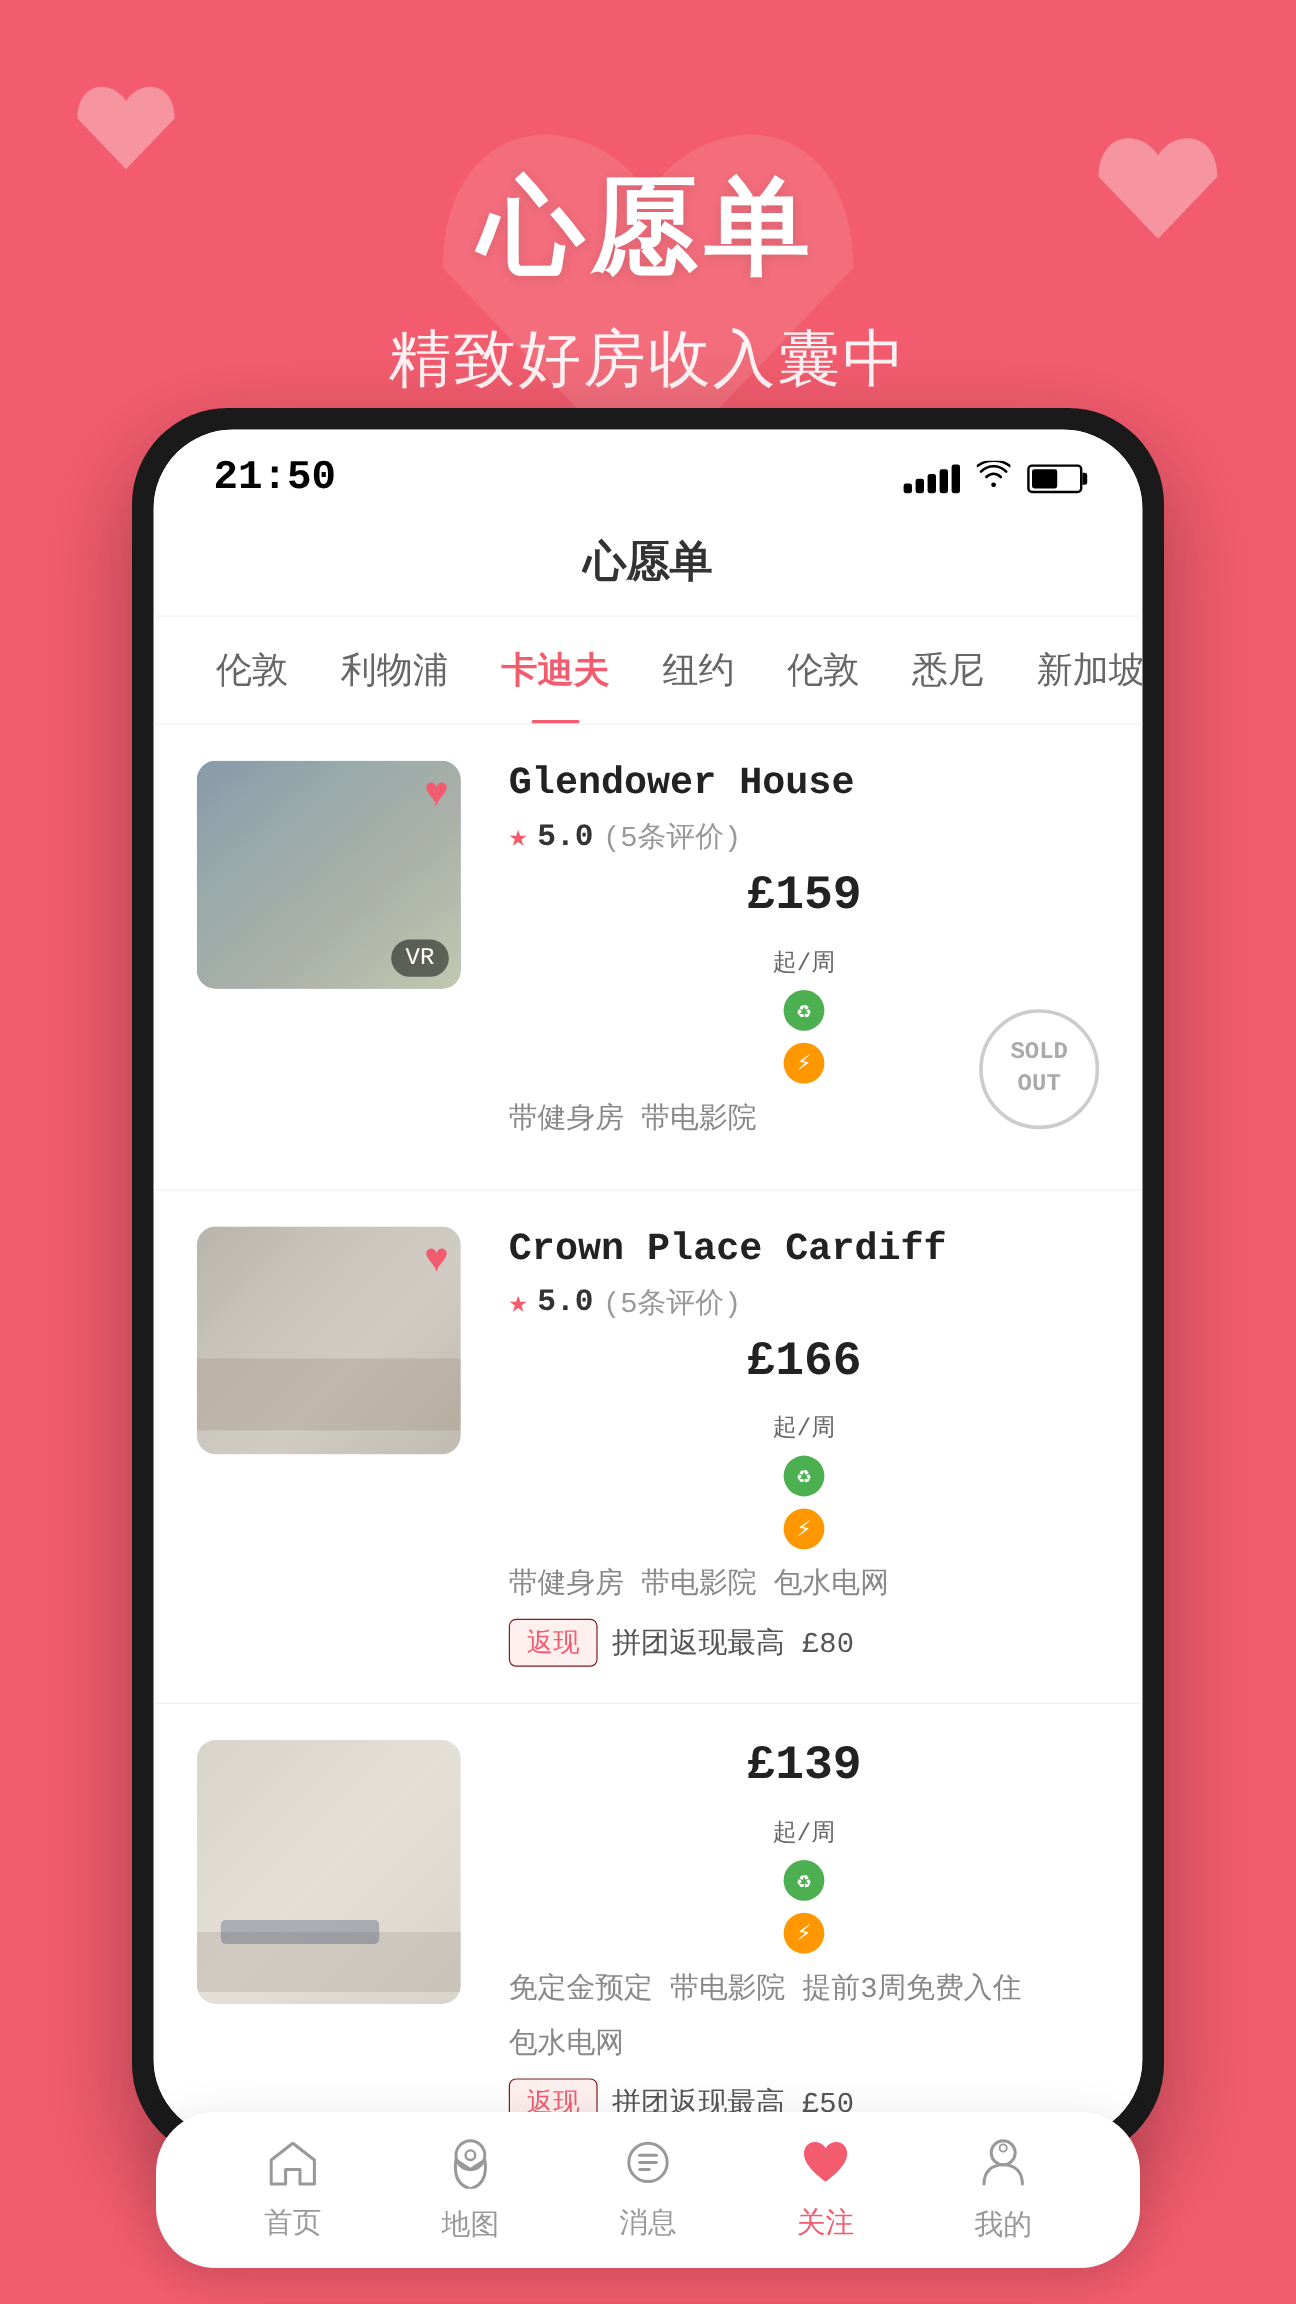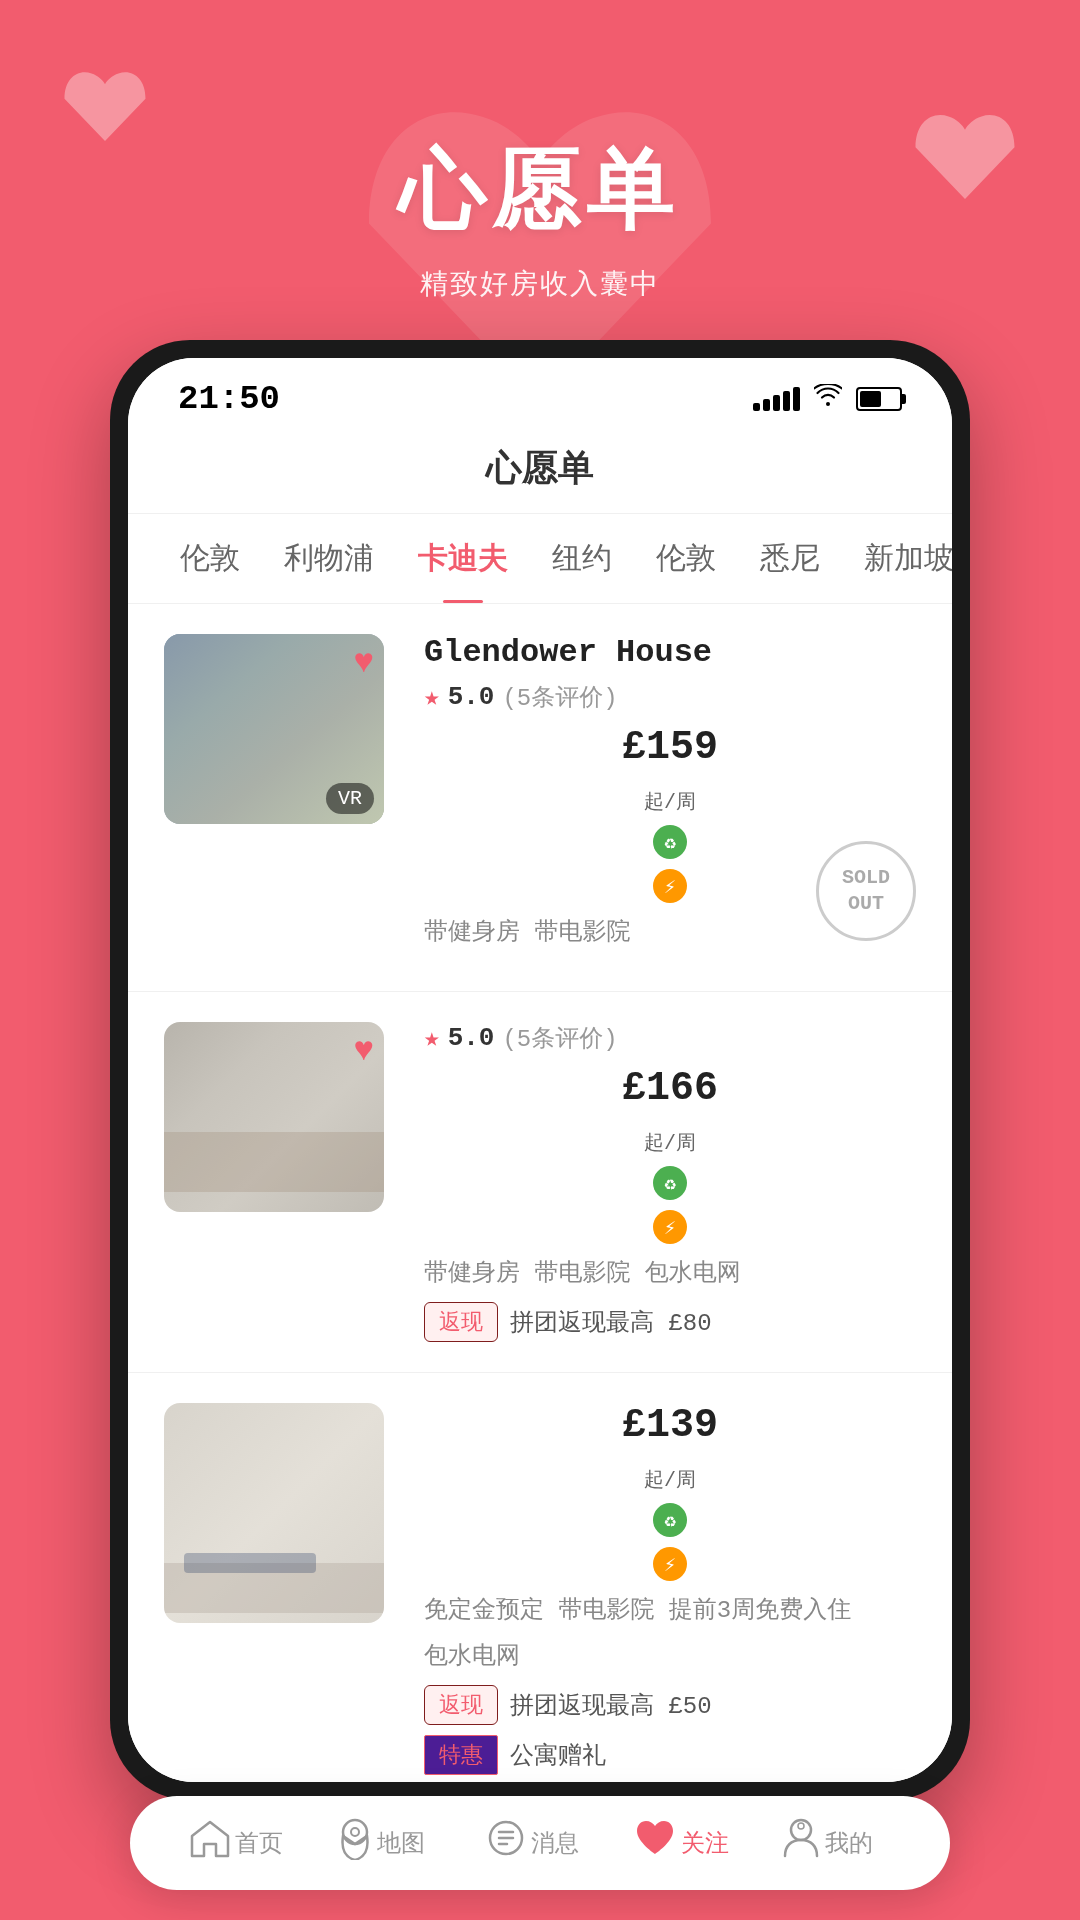--- a/index.html
+++ b/index.html
@@ -53,21 +53,21 @@
       padding-top: 130px;
     }
     .hero-title {
       font-size: 88px;
       font-weight: 700;
       color: #fff;
       letter-spacing: 6px;
       text-shadow: 0 2px 10px rgba(0,0,0,0.1);
     }
     .hero-subtitle {
-      font-size: 28px;
+      font-size: 52px;
       color: rgba(255,255,255,0.92);
       margin-top: 16px;
       letter-spacing: 2px;
     }
 
     
     .phone-frame {
       position: absolute;
       top: 340px;
       left: 50%;
@@ -372,21 +372,21 @@
       border-radius: 50px;
       box-shadow: 0 10px 40px rgba(0,0,0,0.15);
       display: flex;
       justify-content: space-around;
       align-items: center;
       padding: 20px 40px;
       margin: 0 20px;
     }
     .nav-item {
       display: flex;
-      flex-direction: row;
+      flex-direction: column;
       align-items: center;
       gap: 4px;
       cursor: pointer;
       min-width: 110px;
     }
     .nav-icon {
       font-size: 42px;
       color: #999;
     }
     .nav-icon.active {
@@ -504,20 +504,21 @@
       </div>
 
       <div class="listing-card">
         <div class="listing-img">
           <div style="width:100%;height:100%;background:linear-gradient(135deg, #b8b4ac 0%, #c8c4bc 30%, #d0ccc4 60%, #c0bcb4 100%);"></div>
 
           <div style="position:absolute;bottom:20px;left:0;right:0;height:60px;background:rgba(160,140,120,0.3);"></div>
           <div class="heart-btn">♥</div>
         </div>
         <div class="listing-info">
+          <div class="listing-name">Crown Place Cardiff</div>
           <div class="listing-rating">
             <span class="star-icon">★</span>
             <span class="rating-score">5.0</span>
             <span class="rating-count">(5条评价)</span>
           </div>
           <div class="price-row">
             <span class="price-amount">£166</span>
             <span class="price-unit">起/周</span>
             <div class="eco-badge">♻</div>
             <div class="flash-badge">⚡</div>

